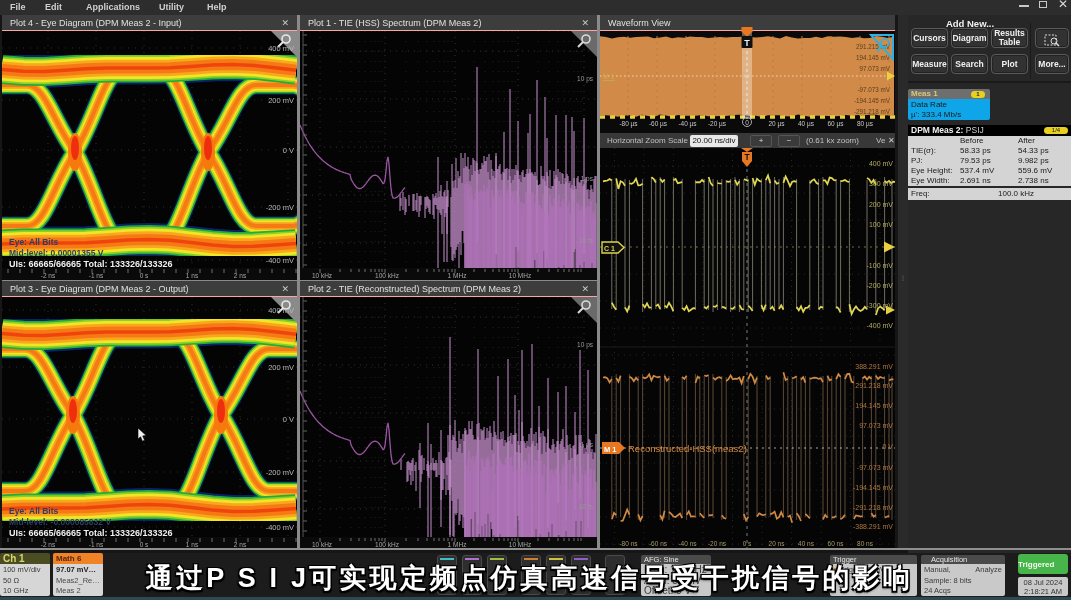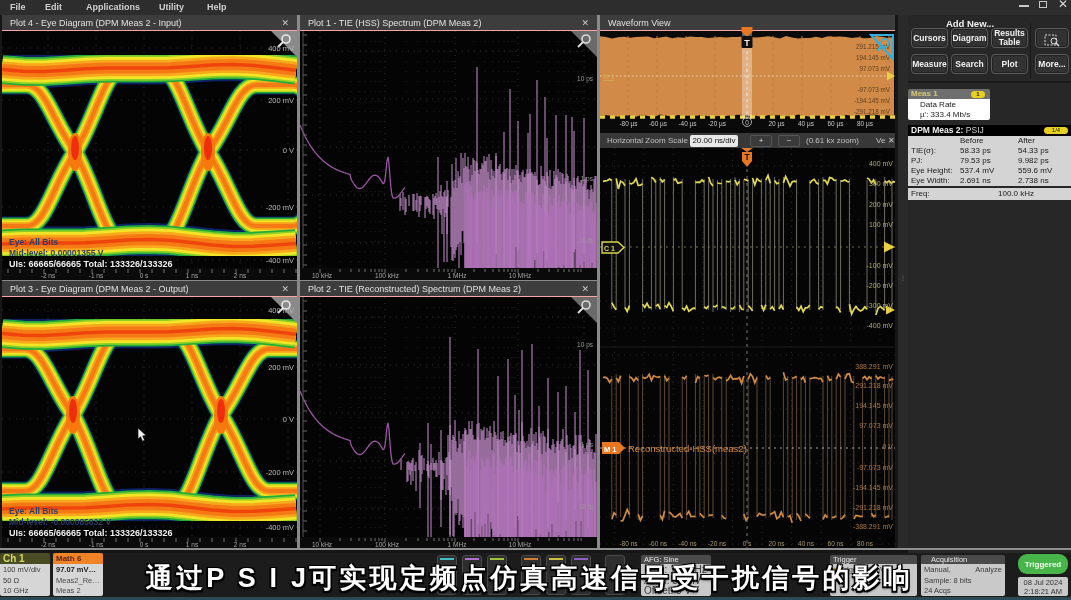--- a/index.html
+++ b/index.html
@@ -308,21 +308,21 @@
       <div class="btn" style="left:127px;top:39px;width:34px;height:20px;line-height:18px">More...</div>
       <div class="btn" style="left:127px;top:13px;width:34px;height:20px;line-height:20px"><svg width="16" height="14" style="vertical-align:middle">
           <rect x="1" y="2" width="11" height="10" fill="none" stroke="#ddd" stroke-dasharray="2 1.5"></rect>
           <circle cx="10" cy="8" r="3" fill="none" stroke="#ddd"></circle>
           <line x1="12" y1="10" x2="15" y2="13" stroke="#ddd" stroke-width="1.5"></line>
         </svg></div>
       <div style="position:absolute;left:0;top:66px;width:163px;height:2px;background:#1a1a1a"></div>
       <div style="position:absolute;left:122px;top:8px;width:1px;height:56px;background:#1a1a1a"></div>
       <div style="position:absolute;left:0;top:74px;width:82px;height:31px;border-radius:2px;overflow:hidden">
         <div style="height:10px;background:#6e6e6e;color:#d8c878;font-size:8px;font-weight:bold;line-height:10px;padding-left:3px">Meas 1<span style="position:absolute;right:5px;top:1.5px;width:14px;height:7px;background:#e8d020;border-radius:4px;color:#222;font-size:6px;text-align:center;line-height:7px">1</span></div>
-        <div style="height:21px;background:#ffffff;color:#1a1a1a;font-size:8px;padding:1px 0 0 12px;line-height:9.5px">Data Rate<br>µ': 333.4 Mb/s</div>
+        <div style="height:21px;background:#0ea5e9;color:#1a1a1a;font-size:8px;padding:1px 0 0 3px;line-height:9.5px">Data Rate<br>µ': 333.4 Mb/s</div>
       </div>
       <div style="position:absolute;left:0;top:110px;width:163px">
         <div style="position:relative;height:11px;background:#000;color:#f0f0f0;font-size:8.5px;font-weight:bold;line-height:11px;padding-left:3px">DPM Meas 2: <span style="font-weight:normal;color:#cfcfcf">PSIJ</span><span style="position:absolute;right:3px;top:2px;width:24px;height:7px;background:#e8d020;border-radius:4px;color:#222;font-size:6px;text-align:center;line-height:7px;font-weight:normal">1/4</span></div>
         <div style="background:#d4d4d4;color:#1a1a1a;font-size:8px">
           <div style="height:10px;line-height:10px;position:relative">
             <span style="position:absolute;left:3px"></span>
             <span style="position:absolute;left:52px">Before</span>
             <span style="position:absolute;left:110px">After</span>
           </div>
           <div style="height:10px;line-height:10px;position:relative">
@@ -387,17 +387,17 @@
         <div style="height:32px;background:#c9c9c9;color:#3a3a3a;font-size:10px;line-height:10.5px;padding:1px 3px 0 3px">Freq: 100 kHz<br>Ampl: 50 mV<br>Offset: 0 V</div>
       </div>
       <div style="position:absolute;left:830px;top:2px;width:87px;height:41px;border-radius:2px;overflow:hidden">
         <div style="height:9px;background:#4a4a4a;color:#e8e8e8;font-size:7.5px;line-height:9px;padding-left:3px">Trigger</div>
         <div style="height:32px;background:#c9c9c9;color:#3a3a3a;font-size:7.5px;line-height:10.5px;padding:1px 3px 0 3px"><span style="color:#b09010">■</span> Edge &nbsp;/ &nbsp;0 mV<br>&nbsp;<br>&nbsp;</div>
       </div>
       <div style="position:absolute;left:921px;top:2px;width:84px;height:41px;border-radius:2px;overflow:hidden">
         <div style="height:9px;background:#4a4a4a;color:#e8e8e8;font-size:7.5px;line-height:9px;padding-left:10px">Acquisition</div>
         <div style="height:32px;background:#c9c9c9;color:#3a3a3a;font-size:7.5px;line-height:10.5px;padding:1px 3px 0 3px"><span style="float:right">Analyze</span>Manual,<br>Sample: 8 bits<br>24 Acqs</div>
       </div>
-      <div style="position:absolute;left:1018px;top:1px;width:50px;height:20px;background:#48b54a;border-radius:9px;color:#f0fff0;font-size:8px;font-weight:bold;text-align:center;line-height:21px">Triggered</div>
+      <div style="position:absolute;left:1018px;top:1px;width:50px;height:20px;background:#48b54a;border-radius:3px;color:#f0fff0;font-size:8px;font-weight:bold;text-align:left;line-height:21px">Triggered</div>
       <div style="position:absolute;left:1018px;top:24px;width:50px;height:19px;background:#c9c9c9;border-radius:2px;color:#333;font-size:7.5px;text-align:center;line-height:9px;padding-top:1px">08 Jul 2024<br>2:18:21 AM</div>
     </div>
     <div style="position:absolute;left:0;top:597px;width:1071px;height:3px;background:#2e4856"></div>
     <div style="position:absolute;left:-6px;top:560px;width:1071px;text-align:center;color:#fff;font-size:27px;font-weight:bold;letter-spacing:3.2px;text-shadow:-1.5px -1.5px 0 #000,1.5px -1.5px 0 #000,-1.5px 1.5px 0 #000,1.5px 1.5px 0 #000,0 2px 3px #000;white-space:nowrap">通过P S I J可实现定频点仿真高速信号受干扰信号的影响</div>
   </div>
 </body></html>

